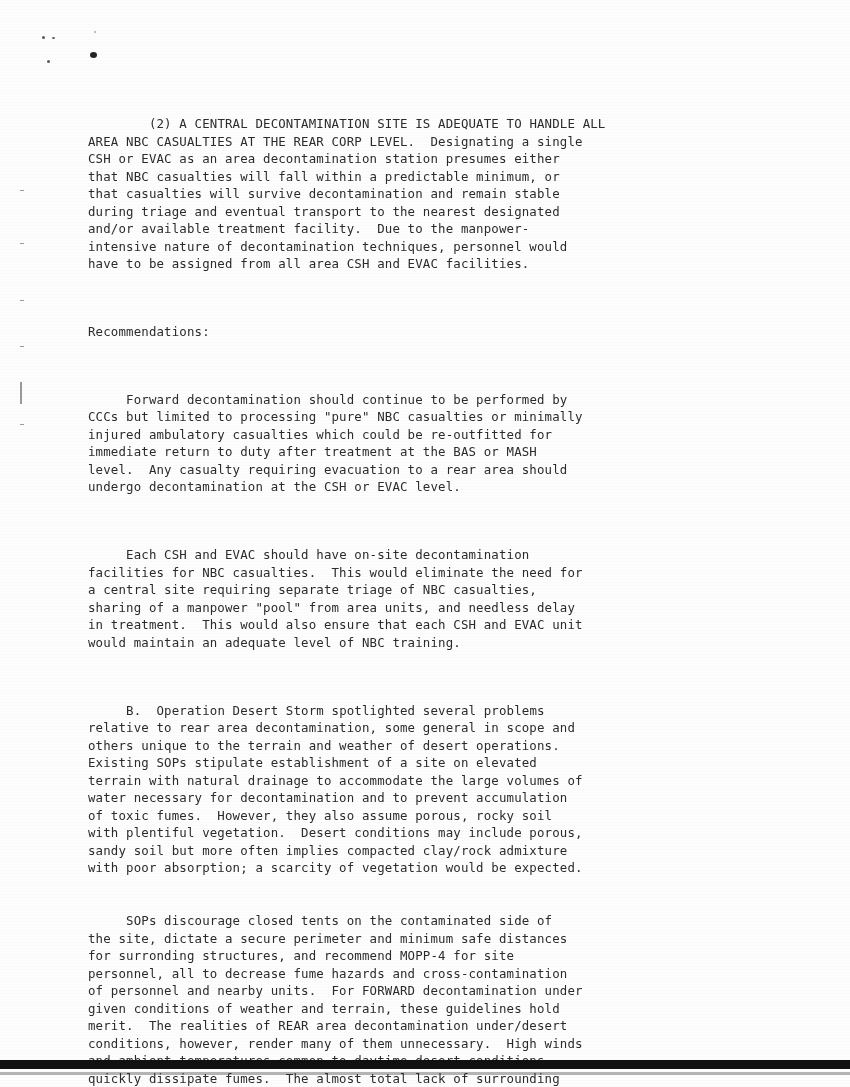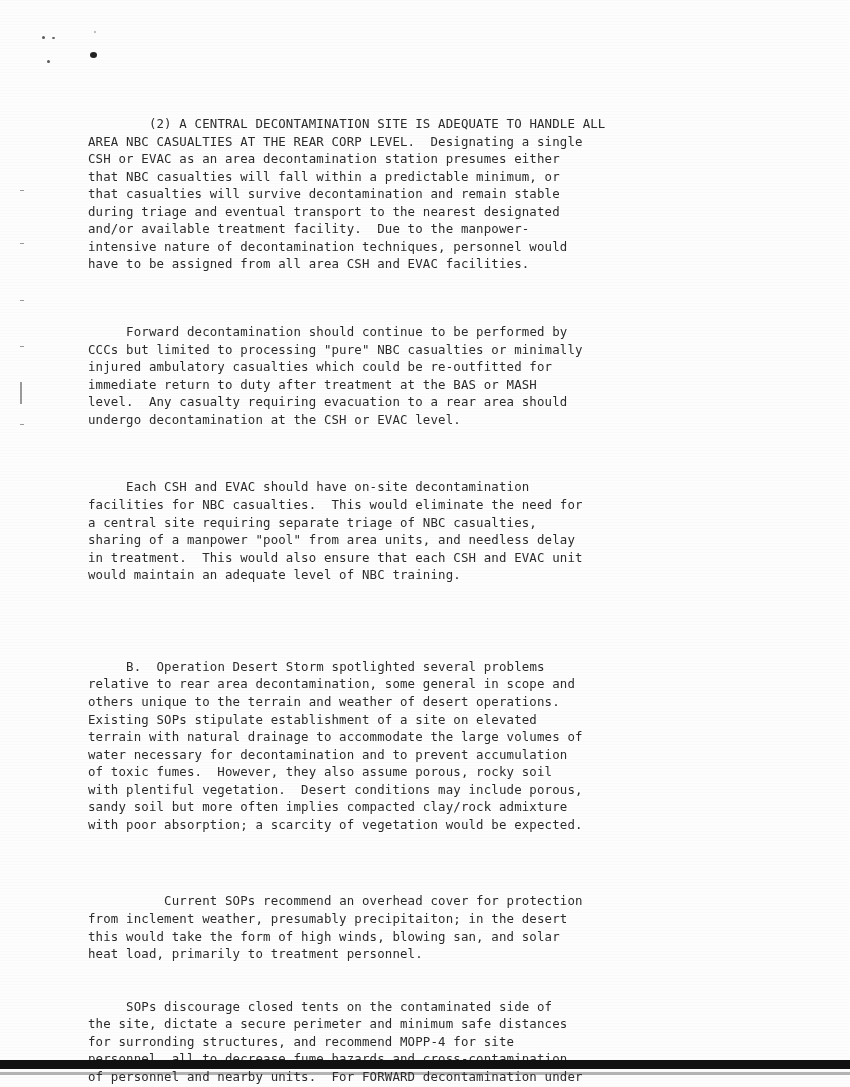--- a/index.html
+++ b/index.html
@@ -54,21 +54,21 @@
     line-height: 17.55px;
     color: #2b2b2b;
     letter-spacing: 0.15px;
     white-space: pre-wrap;
     font-family: "DejaVu Sans Mono", monospace;
   }
   .para {
     margin: 0 0 15px 0;
     white-space: pre-wrap;
   }
-  .para.tight { margin-bottom: 0; margin-top: 24px; }
+  .para.tight { margin-bottom: 0; }
   .para:last-child { margin-bottom: 0; }
 
   .footer-bar {
     position: absolute;
     left: 0;
     top: 1060px;
     width: 850px;
     height: 9px;
     background: #111111;
   }
@@ -110,20 +110,21 @@
   <div class="doc-body">
     <p class="para">        (2) A CENTRAL DECONTAMINATION SITE IS ADEQUATE TO HANDLE ALL
 AREA NBC CASUALTIES AT THE REAR CORP LEVEL.  Designating a single
 CSH or EVAC as an area decontamination station presumes either
 that NBC casualties will fall within a predictable minimum, or
 that casualties will survive decontamination and remain stable
 during triage and eventual transport to the nearest designated
 and/or available treatment facility.  Due to the manpower-
 intensive nature of decontamination techniques, personnel would
 have to be assigned from all area CSH and EVAC facilities.</p>
+    <p class="para">Recommendations:</p>
     <p class="para">     Forward decontamination should continue to be performed by
 CCCs but limited to processing "pure" NBC casualties or minimally
 injured ambulatory casualties which could be re-outfitted for
 immediate return to duty after treatment at the BAS or MASH
 level.  Any casualty requiring evacuation to a rear area should
 undergo decontamination at the CSH or EVAC level.</p>
     <p class="para">     Each CSH and EVAC should have on-site decontamination
 facilities for NBC casualties.  This would eliminate the need for
 a central site requiring separate triage of NBC casualties,
 sharing of a manpower "pool" from area units, and needless delay
@@ -132,24 +133,20 @@
     <p class="para tight">     B.  Operation Desert Storm spotlighted several problems
 relative to rear area decontamination, some general in scope and
 others unique to the terrain and weather of desert operations.
 Existing SOPs stipulate establishment of a site on elevated
 terrain with natural drainage to accommodate the large volumes of
 water necessary for decontamination and to prevent accumulation
 of toxic fumes.  However, they also assume porous, rocky soil
 with plentiful vegetation.  Desert conditions may include porous,
 sandy soil but more often implies compacted clay/rock admixture
 with poor absorption; a scarcity of vegetation would be expected.</p>
-    <p class="para tight">          Current SOPs recommend an overhead cover for protection
-from inclement weather, presumably precipitaiton; in the desert
-this would take the form of high winds, blowing san, and solar
-heat load, primarily to treatment personnel.</p>
     <p class="para">     SOPs discourage closed tents on the contaminated side of
 the site, dictate a secure perimeter and minimum safe distances
 for surronding structures, and recommend MOPP-4 for site
 personnel, all to decrease fume hazards and cross-contamination
 of personnel and nearby units.  For FORWARD decontamination under
 given conditions of weather and terrain, these guidelines hold
 merit.  The realities of REAR area decontamination under/desert
 conditions, however, render many of them unnecessary.  High winds
 and ambient temperatures common to daytime desert conditions
 quickly dissipate fumes.  The almost total lack of surrounding

